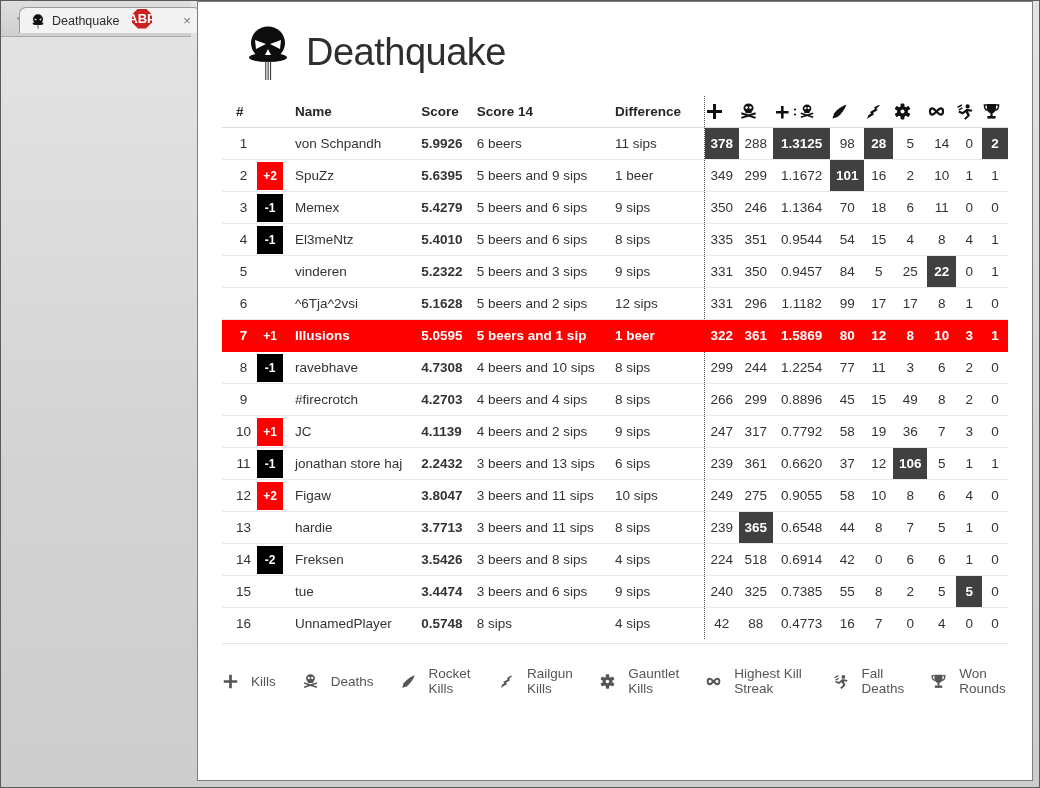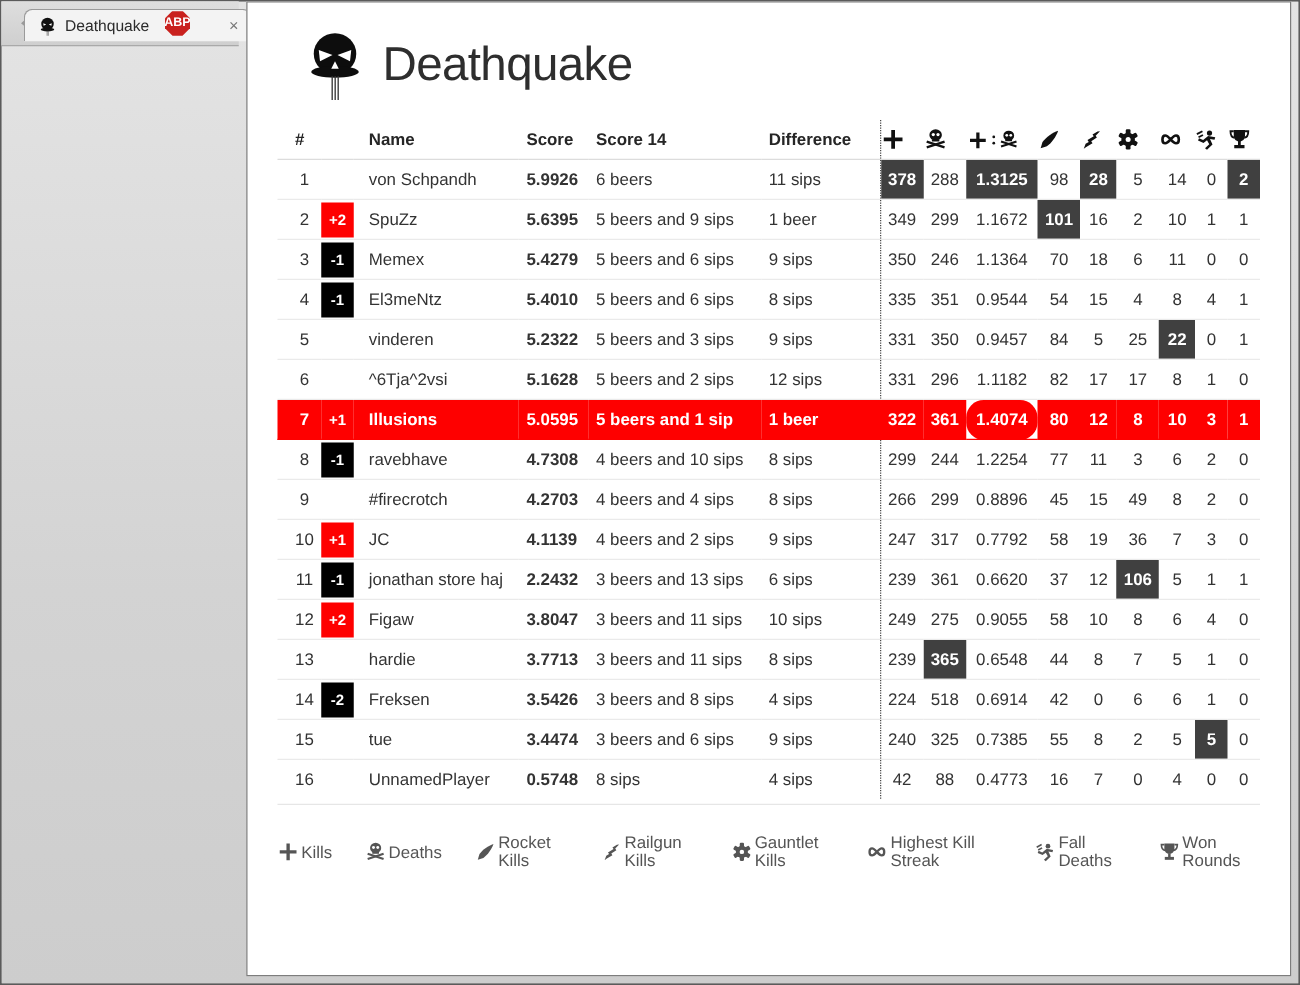--- a/index.html
+++ b/index.html
@@ -102,21 +102,21 @@
     width: 22px; height: 22px; flex: none;
     display: flex; align-items: center; justify-content: center;
   }
   .ext-asterisk {
     width: 21px; height: 21px; background: #d8232a; border-radius: 3px;
     color: #fff; font-size: 17px; line-height: 19px; text-align: center;
     font-family: "DejaVu Sans", sans-serif;
   }
   .ext-abp {
     width: 20px; height: 20px; background: #c9211e;
-    color: #fff; font-size: 10px; font-weight: bold;
+    color: #fff; font-size: 13px; font-weight: bold;
     display: flex; align-items: center; justify-content: center;
     clip-path: polygon(30% 0,70% 0,100% 30%,100% 70%,70% 100%,30% 100%,0 70%,0 30%);
   }
   .hamburger { display: flex; flex-direction: column; gap: 3px; }
   .hamburger span { display: block; width: 15px; height: 2px; background: #555; }
 
   
   .viewport {
     flex: 1; background: #fff;
     margin: 0 6px 6px 6px;
@@ -154,21 +154,21 @@
   }
   tr.row:last-child td { border-bottom: none; }
 
   .c-rank   { width: 26px; text-align: center; padding-left: 14px !important; }
   .c-badge  { width: 26px; padding: 0 !important; }
   .c-name   { width: 150px; padding-left: 12px !important; }
   .c-score  { width: 62px; font-weight: bold; }
   .c-s14    { width: 160px; }
   .c-diff   { width: 118px; border-right: 1px dotted #4a4a4a; padding-right: 14px !important;}
   .c-stat   { width: 44px; text-align: center; padding: 0 !important; }
-  .c-ratio  { width: 78px; text-align: center; padding: 0 !important; border-radius: 14px; }
+  .c-ratio  { width: 78px; text-align: center; padding: 0 !important; }
 
   th.c-stat, th.c-ratio { text-align: center; }
   th.c-diff { border-right: 1px dotted #4a4a4a; }
 
   .statcell {
     display: block; padding: 8px 4px; text-align: center;
   }
   .statcell.best {
     background: #404040; color: #fff; font-weight: bold;
   }
@@ -189,21 +189,21 @@
   tr.row.highlight .badge.up { background: transparent; }
   tr.row.highlight .c-diff { border-right: 1px dotted #fe0000; }
 
   
   .legend {
     display: flex; align-items: center; justify-content: center;
     gap: 26px; padding: 22px 0 18px 0;
     border-top: 1px solid #e6e6e6; margin-top: 4px;
   }
   .legend-item {
-    display: flex; align-items: center; gap: 2px;
+    display: flex; align-items: center; gap: 12px;
     font-size: 13.5px; color: #555;
   }
   .legend-item .ico { width: 17px; height: 17px; display: block; }
 
   svg { display: block; }
   .ico-hdr { width: 19px; height: 19px; margin: 0 auto; }
 </style>
 </head>
 <body>
 
@@ -580,21 +580,21 @@
               <td class="c-stat">
                 <span class="statcell">331</span>
               </td>
               <td class="c-stat">
                 <span class="statcell">296</span>
               </td>
               <td class="c-ratio">
                 <span class="statcell">1.1182</span>
               </td>
               <td class="c-stat">
-                <span class="statcell">82</span>
+                <span class="statcell">99</span>
               </td>
               <td class="c-stat">
                 <span class="statcell">17</span>
               </td>
               <td class="c-stat">
                 <span class="statcell">17</span>
               </td>
               <td class="c-stat">
                 <span class="statcell">8</span>
               </td>
@@ -614,21 +614,21 @@
               <td class="c-score">5.0595</td>
               <td class="c-s14">5 beers and 1 sip</td>
               <td class="c-diff">1 beer</td>
               <td class="c-stat">
                 <span class="statcell">322</span>
               </td>
               <td class="c-stat">
                 <span class="statcell">361</span>
               </td>
               <td class="c-ratio">
-                <span class="statcell">1.4074</span>
+                <span class="statcell">1.5869</span>
               </td>
               <td class="c-stat">
                 <span class="statcell">80</span>
               </td>
               <td class="c-stat">
                 <span class="statcell">12</span>
               </td>
               <td class="c-stat">
                 <span class="statcell">8</span>
               </td>

